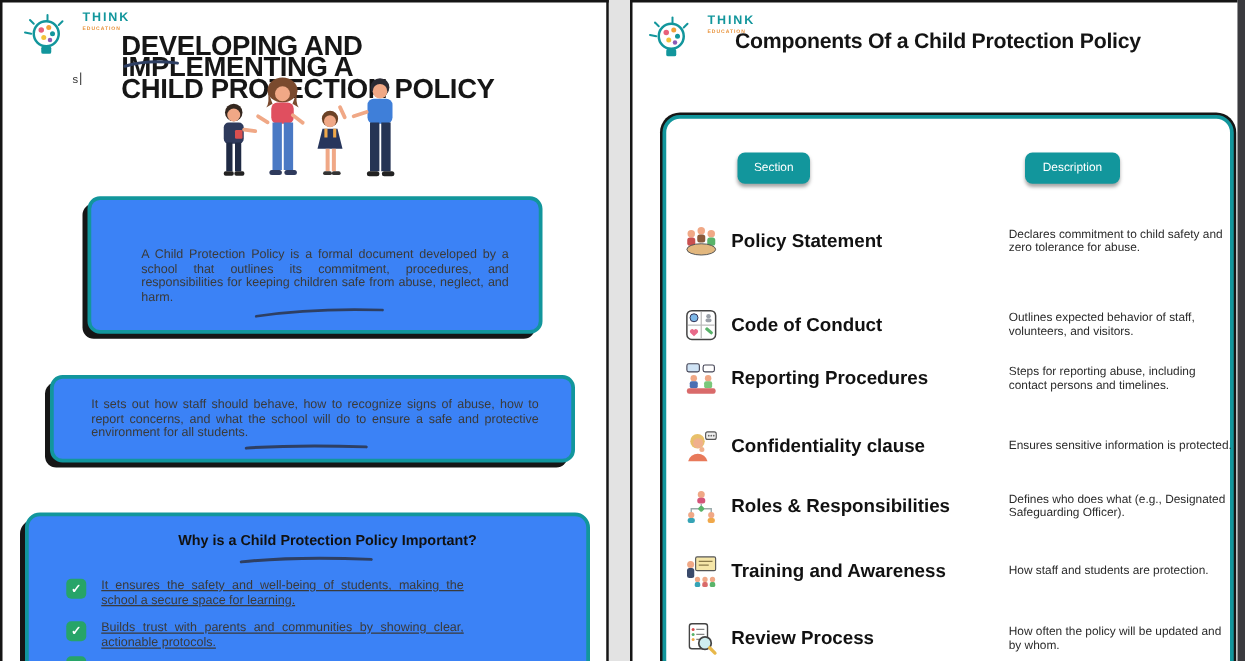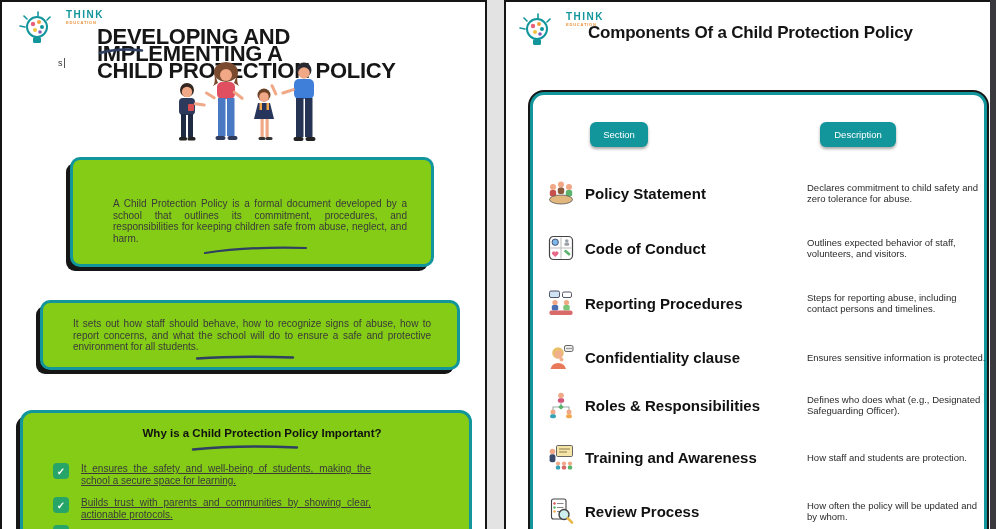--- a/index.html
+++ b/index.html
@@ -17,21 +17,21 @@
   .logo { position:absolute; display:flex; align-items:flex-start; gap:6px; }
   .logo .brand { color:#12969c; font-weight:bold; font-size:10px; letter-spacing:1.5px; line-height:10px; }
   .logo .tagline { color:#e8923a; font-weight:bold; font-size:4px; letter-spacing:.8px; line-height:5px; }
 
   
   .lp-title { position:absolute; left:95px; top:11px; width:350px;
     font-size:22px; line-height:17px; font-weight:800; color:#161616; letter-spacing:-0.3px;margin-top:15px; }
   .stray { position:absolute; left:56px; top:56px; font-size:9px; color:#333; border-right:1px solid #555; padding-right:1px; }
   .family { position:absolute; left:166px; top:58px; }
 
-  .note-box { position:absolute; background:#84cc16; border:3px solid #12969c; border-radius:10px;
+  .note-box { position:absolute; background:#3b82f6; border:3px solid #12969c; border-radius:10px;
     box-shadow:-5px 5px 0 -1px #161616; }
   .box1 { left:68px; top:155px; width:364px; height:110px; }
   .box2 { left:38px; top:298px; width:420px; height:70px; }
   .box3 { left:18px; top:408px; width:452px; height:210px; border-radius:12px; }
 
   .box-text { font-size:10px; line-height:11.5px; color:#3a3a3a; text-align:justify; }
   .box1 .box-text { margin:38px 24px 0 40px; }
   .box2 .box-text { margin:15px 26px 0 30px; }
   .swoosh { position:absolute; }
   .box3-title { text-align:center; margin-top:14px; font-size:11.5px; font-weight:800; color:#111;padding-left:32px; }
@@ -208,21 +208,21 @@
         <circle cx="22" cy="8" r="3" fill="#f0a886"></circle>
           <rect x="18.8" y="11" width="6.4" height="6.5" rx="2" fill="#59b36a"></rect>
         <circle cx="14" cy="5.5" r="3" fill="#f0a886"></circle>
           <rect x="10.8" y="8.5" width="6.4" height="6.5" rx="2" fill="#8a5a3b"></rect>
         <ellipse cx="14" cy="20.5" rx="11.5" ry="4.5" fill="#e2b77e" stroke="#555" stroke-width="0.8"></ellipse>
       </svg>
       <div class="t-label">Policy Statement</div>
       <div class="t-desc">Declares commitment to child safety and zero tolerance for abuse.</div>
     </div>
 
-    <div class="t-row" style="top:133px;">
+    <div class="t-row" style="top:145px;">
       <svg class="t-icon" viewBox="0 0 28 28">
         <rect x="2.5" y="2.5" width="23" height="23" rx="4" fill="#fff" stroke="#444" stroke-width="1.2"></rect>
         <line x1="14" y1="3.5" x2="14" y2="24.5" stroke="#bbb"></line>
           <line x1="3.5" y1="14" x2="24.5" y2="14" stroke="#bbb"></line>
         <circle cx="8.2" cy="8.2" r="3.2" fill="#7db8e8" stroke="#335" stroke-width="0.8"></circle>
         <circle cx="19.8" cy="7" r="1.8" fill="#9aa0a8"></circle>
           <rect x="17.4" y="8.8" width="4.8" height="3" rx="1.4" fill="#9aa0a8"></rect>
         <path d="M8.2 23 l-3 -2.8 a1.8 1.8 0 1 1 3 -2 a1.8 1.8 0 1 1 3 2 z" fill="#e86a8a"></path>
         <rect x="16.8" y="17.2" width="7" height="2.6" rx="1" fill="#59b36a" transform="rotate(40 20 18.5)"></rect>
       </svg>

